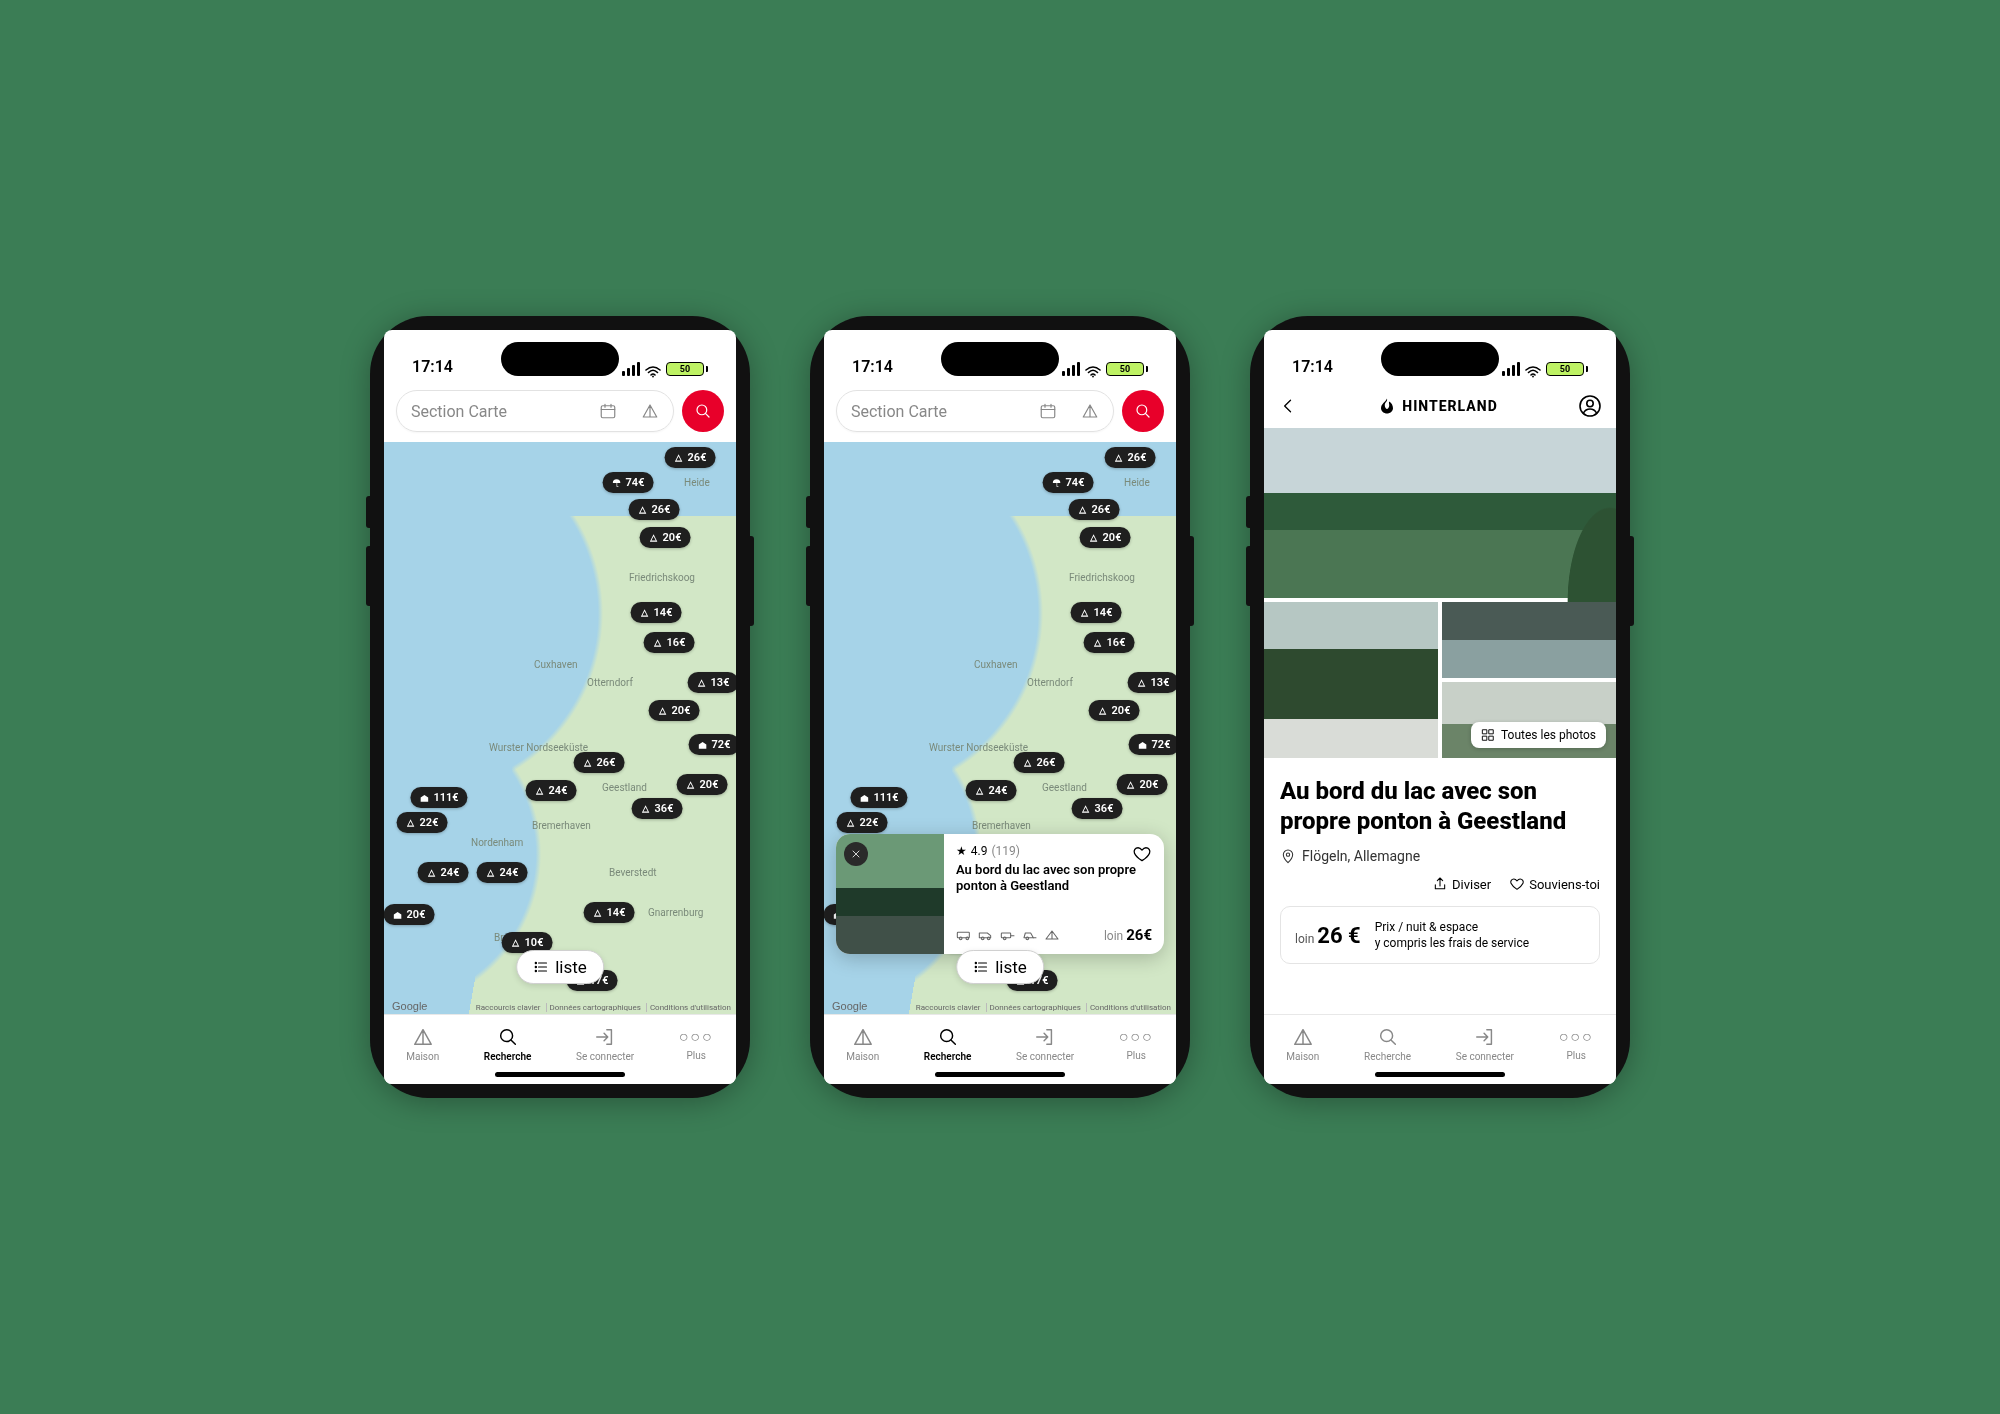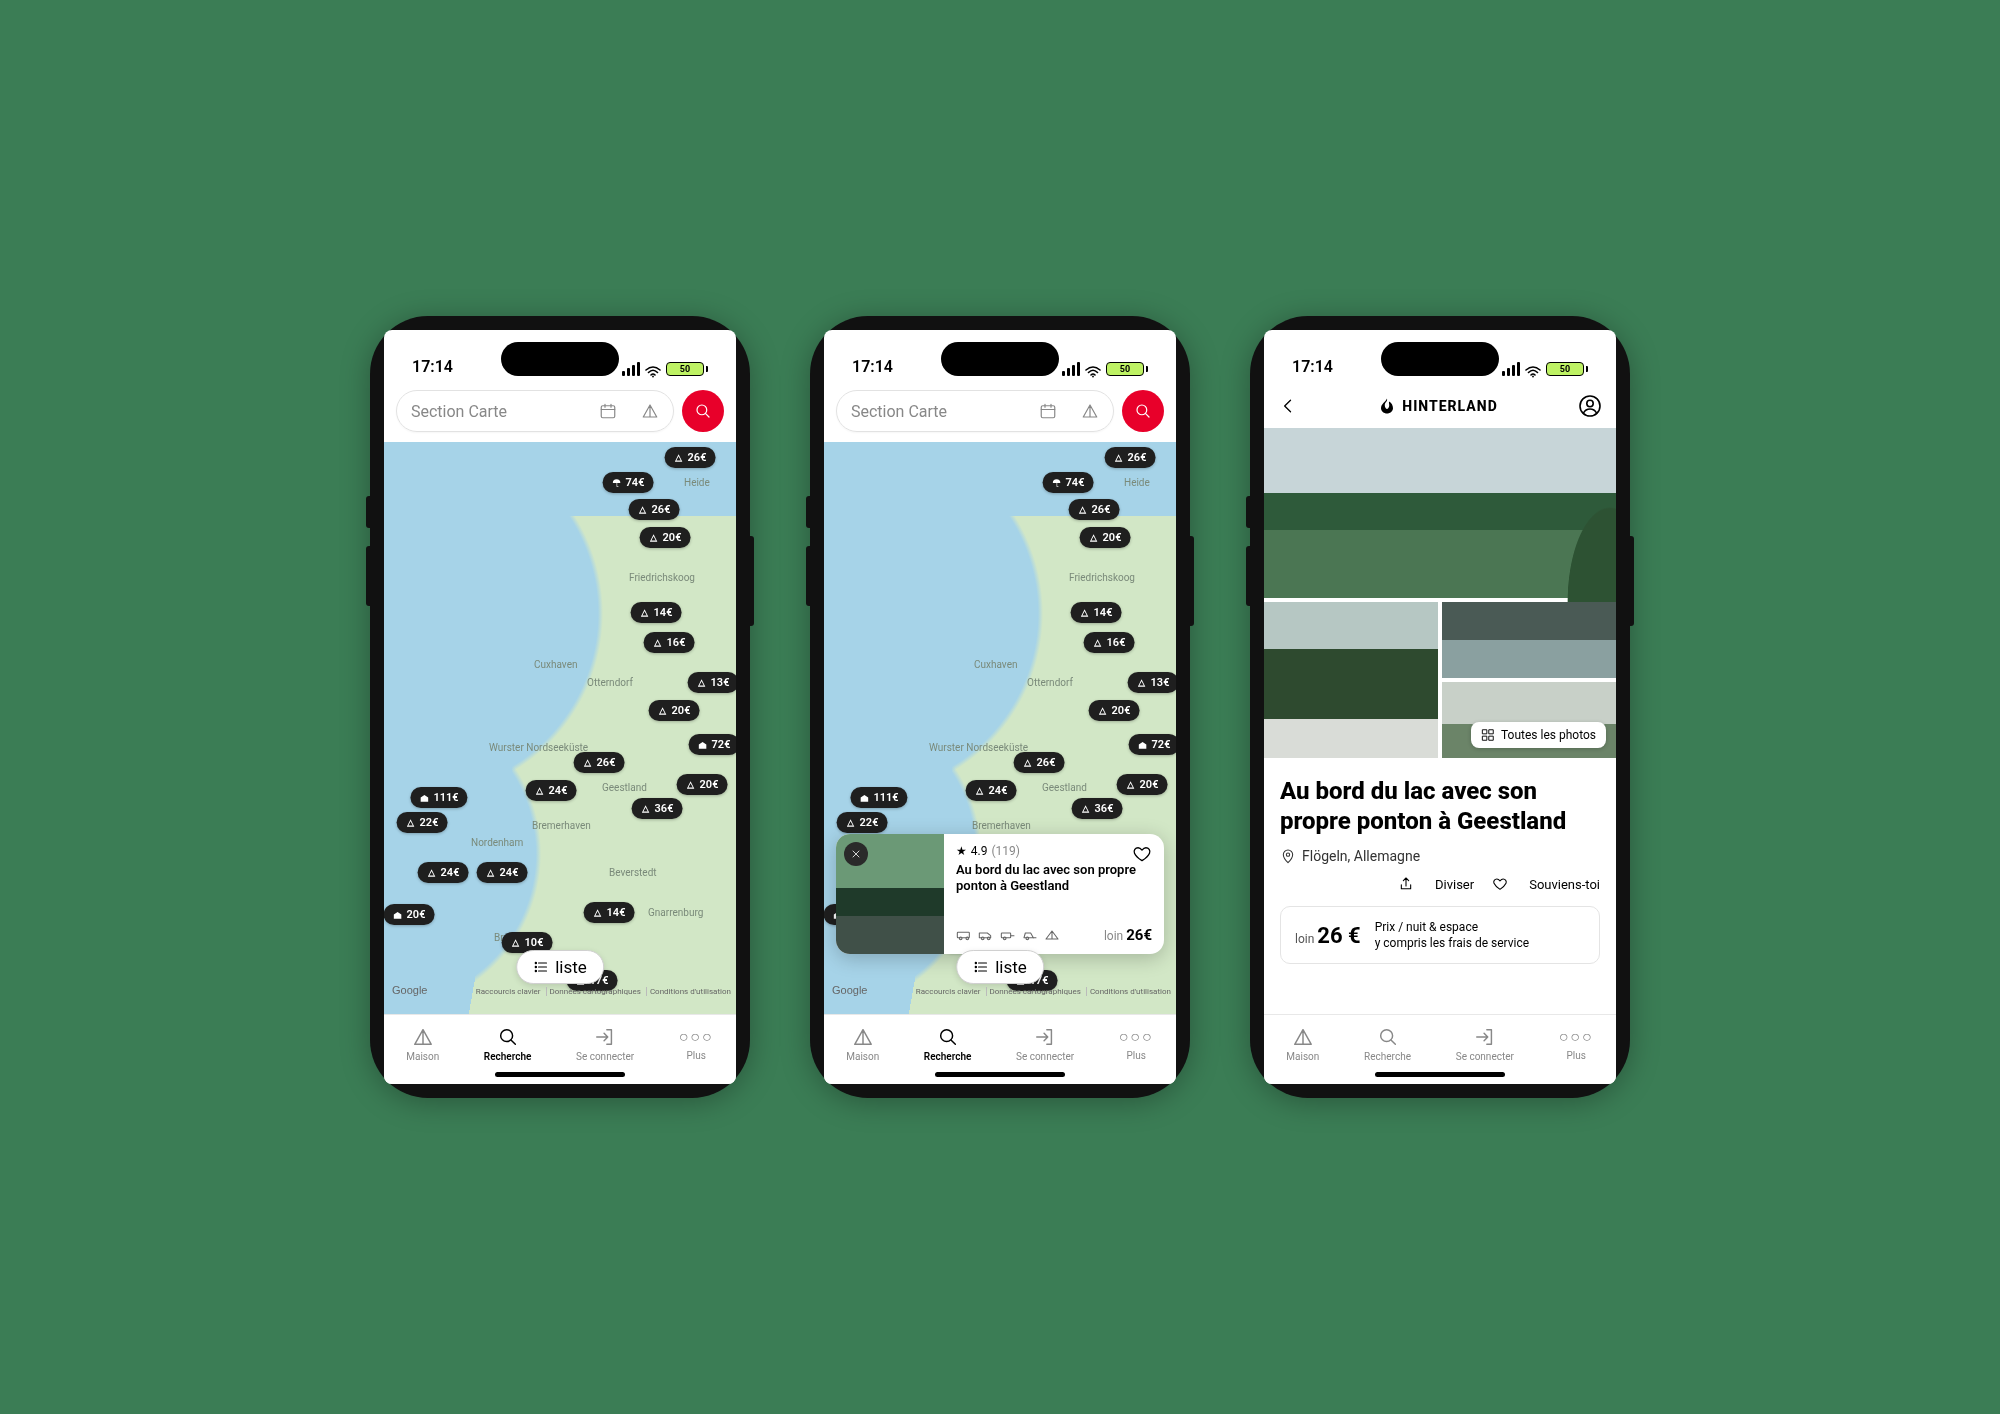--- a/index.html
+++ b/index.html
@@ -94,21 +94,21 @@
   .price-pin svg { width:10px; height:10px; }
 
   .list-toggle {
     position:absolute; bottom:30px; left:50%; transform:translateX(-50%);
     background:#fff; border:1px solid #d0d0d0; border-radius:20px;
     padding:6px 16px; font-size:17px; display:flex; align-items:center; gap:6px;
     box-shadow:0 2px 6px rgba(0,0,0,.12);
   }
 
   .map-attrib {
-    position:absolute; bottom:18px; left:0; right:0;
+    position:absolute; bottom:2px; left:0; right:0;
     display:flex; justify-content:space-between; align-items:flex-end;
     font-size:8px; color:#666; padding:0 2px;text-align:center;
   }
   .map-attrib .glogo { font-family: Arial; font-size:11px; color:#666; padding-left:6px; }
   .map-attrib .links span { padding:0 3px; border-left:1px solid #bbb; }
   .map-attrib .links span:first-child { border:none; }
 
   
   .listing-card {
     position:absolute; left:12px; right:12px; bottom:60px;
@@ -144,21 +144,21 @@
   .gallery-row .g3{ background:linear-gradient(180deg,#c8d0c8 0 55%,#6b8468 55% 100%); position:relative; }
   .all-photos {
     position:absolute; right:10px; bottom:10px; background:#fff; border-radius:8px;
     padding:6px 10px; font-size:12px; display:flex; align-items:center; gap:6px;
     box-shadow:0 1px 4px rgba(0,0,0,.2);
   }
   .detail-body { padding:18px 16px 0; overflow:hidden; flex:1; }
   .detail-title { font-size:24px; font-weight:800; line-height:1.25; }
   .detail-loc { margin-top:12px; font-size:14px; color:#333; display:flex; align-items:center; gap:6px; }
   .detail-actions { margin-top:12px; display:flex; justify-content:flex-end; gap:18px; font-size:13px; }
-  .detail-actions span { display:flex; align-items:center; gap:21px; }
+  .detail-actions span { display:flex; align-items:center; gap:4px; }
   .price-box {
     margin-top:14px; border:1px solid #e4e4e4; border-radius:10px;
     padding:12px 14px; display:flex; align-items:center; gap:14px;
   }
   .price-box .pb-price { font-size:12px; color:#555; }
   .price-box .pb-price b { font-size:22px; color:#000; }
   .price-box .pb-txt { font-size:12px; line-height:1.35; }
 
   
   .ico { fill:none; stroke:currentColor; stroke-width:1.6; stroke-linecap:round; stroke-linejoin:round; }

